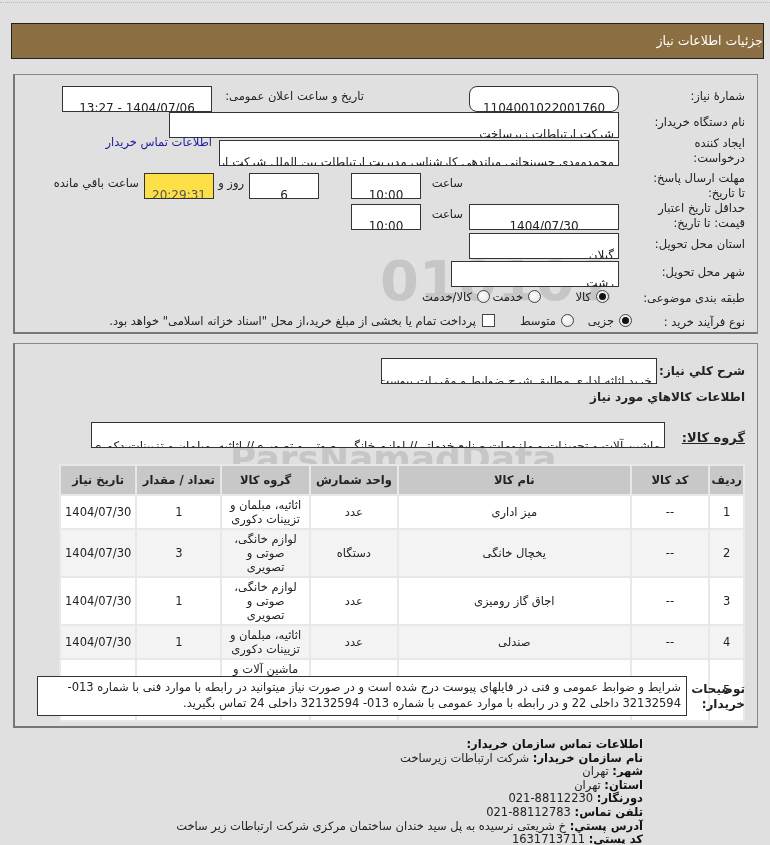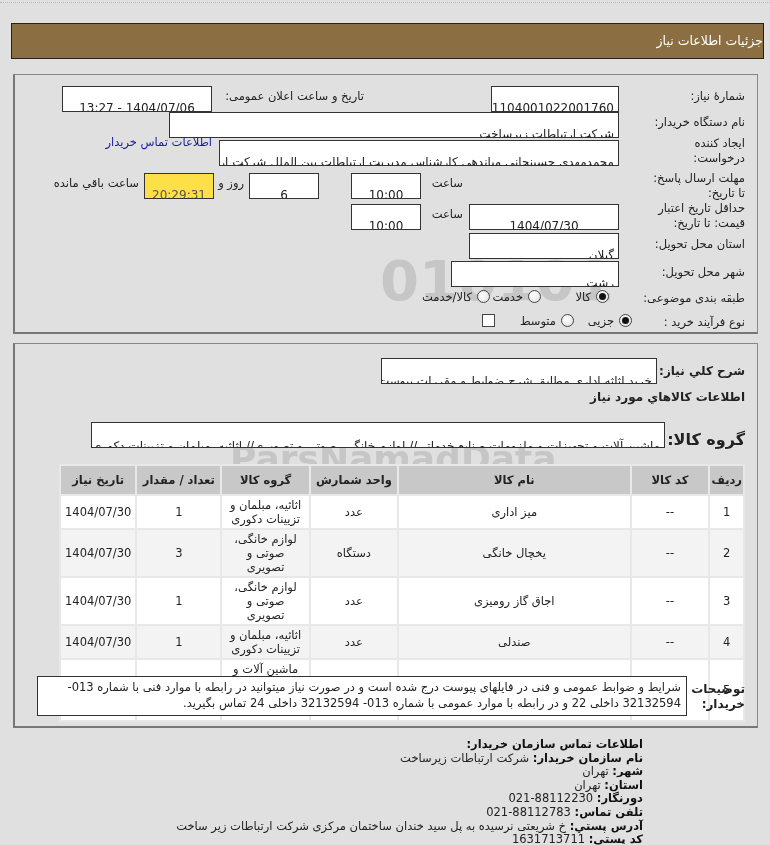--- a/index.html
+++ b/index.html
@@ -69,21 +69,21 @@
   <span>جزئیات اطلاعات نیاز</span>
 </div>
 
 <div class="watermark" style="left:380px;top:248px;font-size:56px;">010101</div>
 <div class="watermark" style="left:230px;top:438px;font-size:36px;">ParsNamadData</div>
 <div class="watermark" style="left:300px;top:552px;font-size:34px;">۰۲۱-۸۸۳۴۹۶۷۰-۵</div>
 
 <div class="panel" id="panel1">
 
   <div class="abs lbl" style="right:12px;top:14px;">شمارهٔ نیاز:</div>
-  <div class="box center" style="right:138px;top:11px;width:128px;">1104001022001760</div>
+  <div class="box center" style="right:138px;top:11px;width:150px;border-radius:8px;">1104001022001760</div>
   <div class="abs lbl" style="right:393px;top:14px;">تاریخ و ساعت اعلان عمومی:</div>
   <div class="box center" style="right:545px;top:11px;width:150px;">1404/07/06 - 13:27</div>
 
   <div class="abs lbl" style="right:12px;top:40px;">نام دستگاه خریدار:</div>
   <div class="box rtext" style="right:138px;top:37px;width:450px;">شرکت ارتباطات زیرساخت</div>
 
   <div class="abs lbl" style="right:12px;top:61px;line-height:15px;text-align:right;">
     <div>ایجاد کننده</div>
     <div>درخواست:</div>
   </div>
@@ -122,29 +122,30 @@
   <div class="abs" style="right:234px;top:215px;">خدمت</div>
   <div class="radio" style="right:267px;top:215px;"></div>
   <div class="abs" style="right:285px;top:215px;">کالا/خدمت</div>
 
   <div class="abs lbl" style="right:12px;top:240px;">نوع فرآیند خرید :</div>
   <div class="radio on" style="right:125px;top:239px;"></div>
   <div class="abs" style="right:143px;top:239px;">جزیی</div>
   <div class="radio" style="right:183px;top:239px;"></div>
   <div class="abs" style="right:201px;top:239px;">متوسط</div>
   <div class="checkbox" style="right:262px;top:239px;"></div>
+  <div class="abs" style="right:281px;top:239px;">پرداخت تمام یا بخشی از مبلغ خرید،از محل "اسناد خزانه اسلامی" خواهد بود.</div>
 </div>
 
 <div class="panel" id="panel2">
   <div class="abs bold" style="right:12px;top:20px;font-size:12px;">شرح کلي نياز:</div>
   <div class="box rtext" style="right:100px;top:14px;width:276px;height:22px;line-height:20px;">خرید اثاثه اداری مطابق شرح ضوابط و مقررات پیوست</div>
 
   <div class="abs bold" style="right:12px;top:46px;font-size:12px;">اطلاعات کالاهاي مورد نياز</div>
 
-  <div class="abs bold" style="right:12px;top:86px;font-size:16px;">گروه کالا:</div>
+  <div class="abs bold" style="right:12px;top:86px;font-size:13px;text-decoration:underline;">گروه کالا:</div>
   <div class="box rtext" style="right:92px;top:78px;width:574px;height:24px;line-height:22px;">ماشین آلات و تجهیزات و ملزومات صنایع خدماتی// لوازم خانگی، صوتی و تصویری// اثاثیه، مبلمان و تزیینات دکوری</div>
 
   <table class="items">
     <thead>
       <tr>
         <th style="width:24px;">ردیف</th>
         <th style="width:80px;">کد کالا</th>
         <th style="width:236px;">نام کالا</th>
         <th style="width:89px;">واحد شمارش</th>
         <th style="width:89px;">گروه کالا</th>

